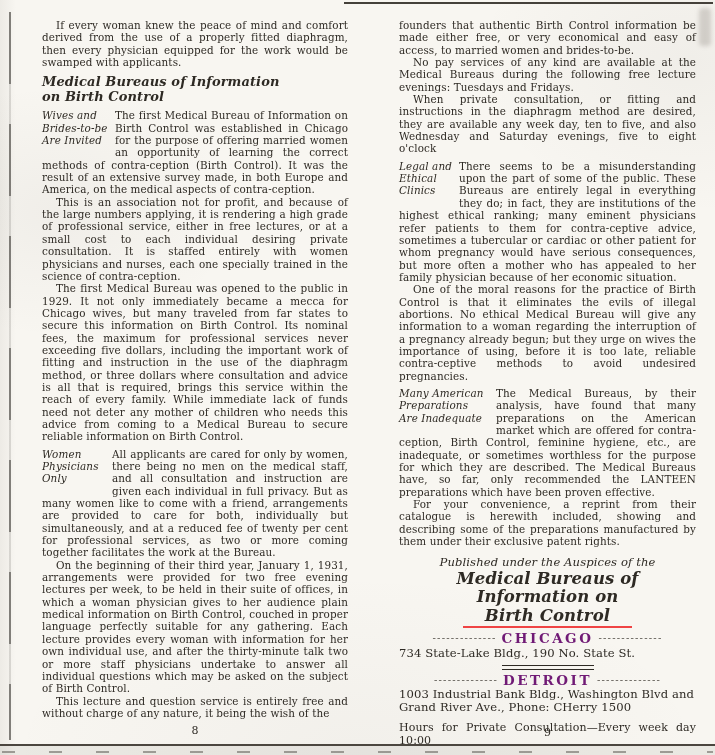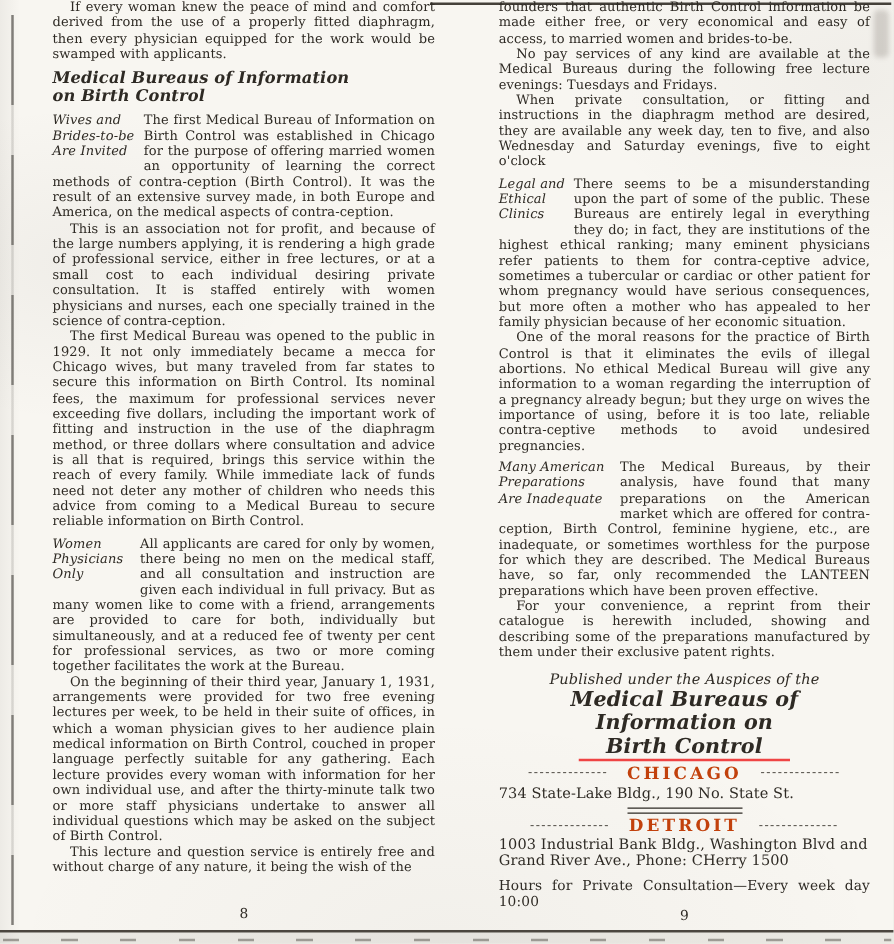--- a/index.html
+++ b/index.html
@@ -12,21 +12,21 @@
   
   #scan-page::before {
     content:""; position:absolute; inset:0; pointer-events:none;
     background:
       radial-gradient(260px 180px at 8% 28%, rgba(90,85,78,.05), transparent 70%),
       radial-gradient(300px 220px at 96% 8%, rgba(90,85,78,.05), transparent 70%),
       radial-gradient(500px 260px at 50% 100%, rgba(90,85,78,.04), transparent 70%),
       linear-gradient(90deg, rgba(90,85,78,.07), transparent 16px);
   }
 
-  .col { position:absolute; top:0; font-size:10.4px; line-height:12.35px;
+  .col { position:absolute; top:19px; font-size:10.4px; line-height:12.35px;
          text-align:justify; letter-spacing:.1px; }
   #col-left  { left:42px;  width:306px; }
   #col-right { left:399px; width:297px; }
 
   p { margin:0; }
   p.ind { text-indent:14px; }
   .note-para { margin-top:5px; }
   .note-para::after { content:""; display:block; clear:both; }
 
   .sidenote { float:left; font-style:italic; white-space:pre-line;
@@ -42,21 +42,21 @@
 
   
   .auspices { text-align:center; font-style:italic; font-size:11.6px; margin-top:9px; }
   .org { text-align:center; font-weight:bold; font-style:italic;
          font-size:16.5px; line-height:18.5px; margin-top:1px; }
   .org-underline { display:inline-block; border-bottom:2px solid #ef4444; padding:0 22px 1px; }
   .cityrow { text-align:center; margin-top:4px; white-space:nowrap;
              font-size:10px; color:#46423b; }
   .cityrow .dashes { letter-spacing:1.2px; position:relative; top:-2px; }
   .cityrow .city { font-weight:bold; font-size:13.5px; letter-spacing:2.5px;
-                   color:#c2410c; margin:0 15px; }
+                   color:#701a75; margin:0 5px; }
   .addr { font-size:11.6px; line-height:13.4px; }
   .double-rule { width:92px; margin:5px auto 2px; height:2.5px;
                  border-top:1.5px solid #2e2a24; border-bottom:1.5px solid #2e2a24; }
   .hours { font-size:11px; line-height:13.6px; margin-top:6px; }
 
   .pagenum { position:absolute; font-size:11px; text-align:center; }
   #pagenum-left  { left:42px;  width:306px; top:724px; }
   #pagenum-right { left:399px; width:297px; top:726px; }
 
   

